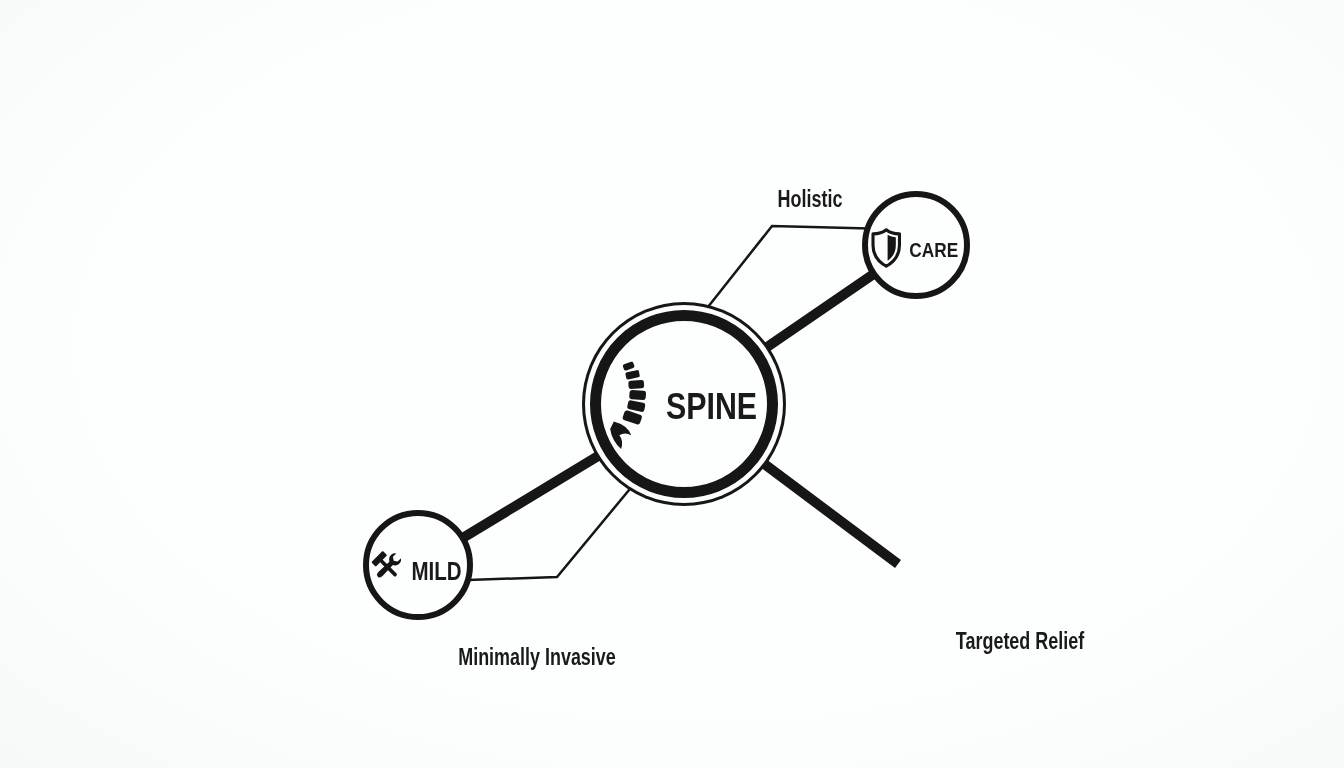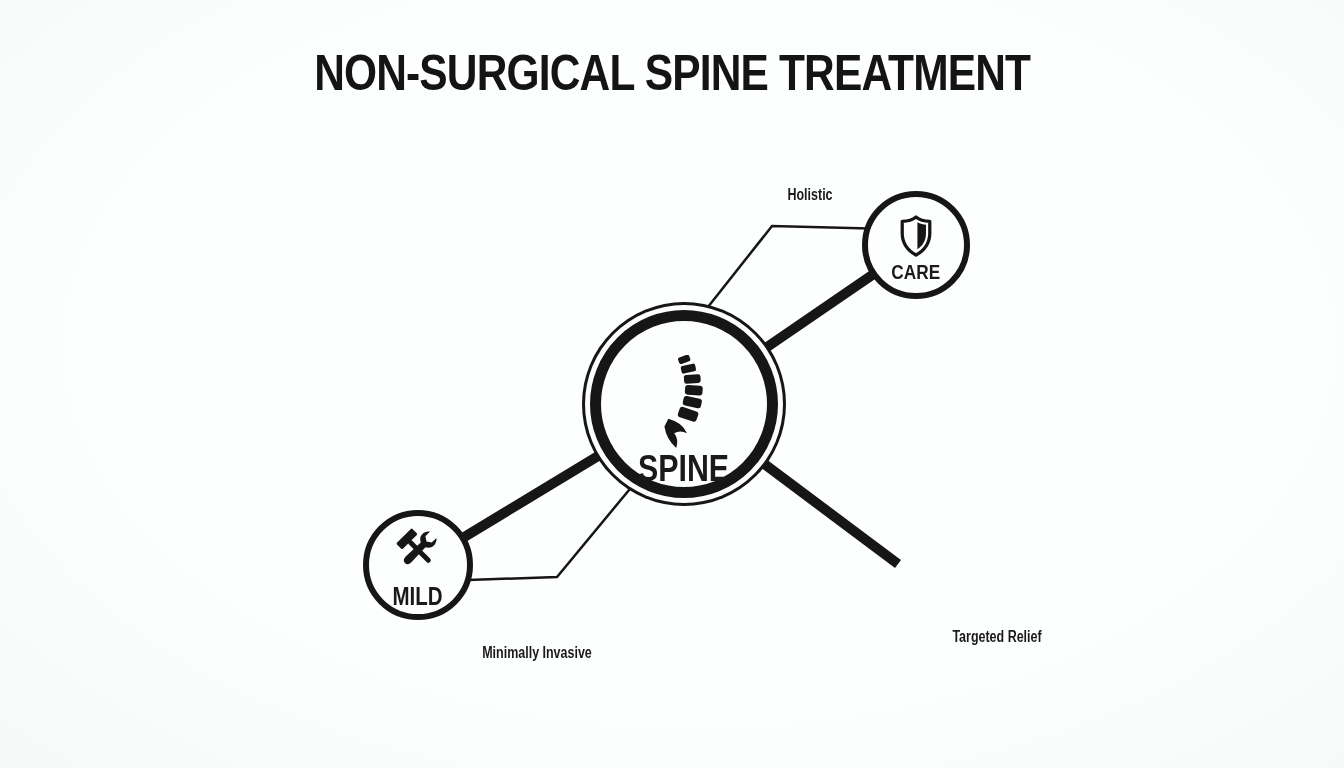--- a/index.html
+++ b/index.html
@@ -26,21 +26,21 @@
   }
   .title .cond { transform: scaleX(0.85); }
 
   svg.links { position: absolute; left: 0; top: 0; z-index: 1; }
 
   .node {
     position: absolute;
     border-radius: 50%;
     background: #fdfefe;
     border: 6px solid #161616;
-    display: flex; flex-direction: column;
+    display: flex; flex-direction: row;
     align-items: center; justify-content: center;
     z-index: 2;
     text-align: center;
   }
   .node .label { font-weight: 700; color: #1a1a1a; line-height: 1; }
 
   .node-center {
     left: 590px; top: 310px;
     width: 188px; height: 188px;
     border-width: 11px;
@@ -55,40 +55,37 @@
 
   .node-mild { left: 363px; top: 510px; width: 110px; height: 110px; padding-top: 4px; }
   .node-mild .label { font-size: 25px; margin-top: 9px; }
 
   .node-injections { left: 838px; top: 504px; width: 120px; height: 120px; padding-top: 2px; }
   .node-injections .label { font-size: 21px; margin-top: 2px; }
 
   .tagline {
     position: absolute;
     transform: translateX(-50%);
-    font-weight: 700; font-size: 16px;
+    font-weight: 700; font-size: 23px;
     color: #1a1a1a;
     z-index: 3;
     white-space: nowrap;
   }
   .tagline .cond { transform: scaleX(0.78); }
   .tagline-holistic  { left: 810px; top: 186px; }
   .tagline-mild      { left: 537px; top: 617px; margin-top: 27px; }
-  .tagline-injections{ left: 997px; top: 628px; text-decoration: underline; }
+  .tagline-injections{ left: 1020px; top: 628px; text-decoration: underline; }
 
   .icon { display: block; }
 </style>
 </head>
 <body>
 
 <div class="stage">
 
-  <div class="title">
-    <span class="cond">NON-SURGICAL SPINE TREATMENT</span>
-  </div>
 
   <svg class="links" width="1344" height="768" viewBox="0 0 1344 768">
     <g stroke="#161616" fill="none">
       <line x1="684" y1="404" x2="916" y2="245" stroke-width="10"></line>
       <line x1="684" y1="404" x2="418" y2="565" stroke-width="10"></line>
       <line x1="684" y1="404" x2="898" y2="564" stroke-width="10"></line>
       <polyline points="704,312 772,226 889,229" stroke-width="2.5"></polyline>
       <polyline points="634,484 557,577 440,581" stroke-width="2.5"></polyline>
     </g>
   </svg>

